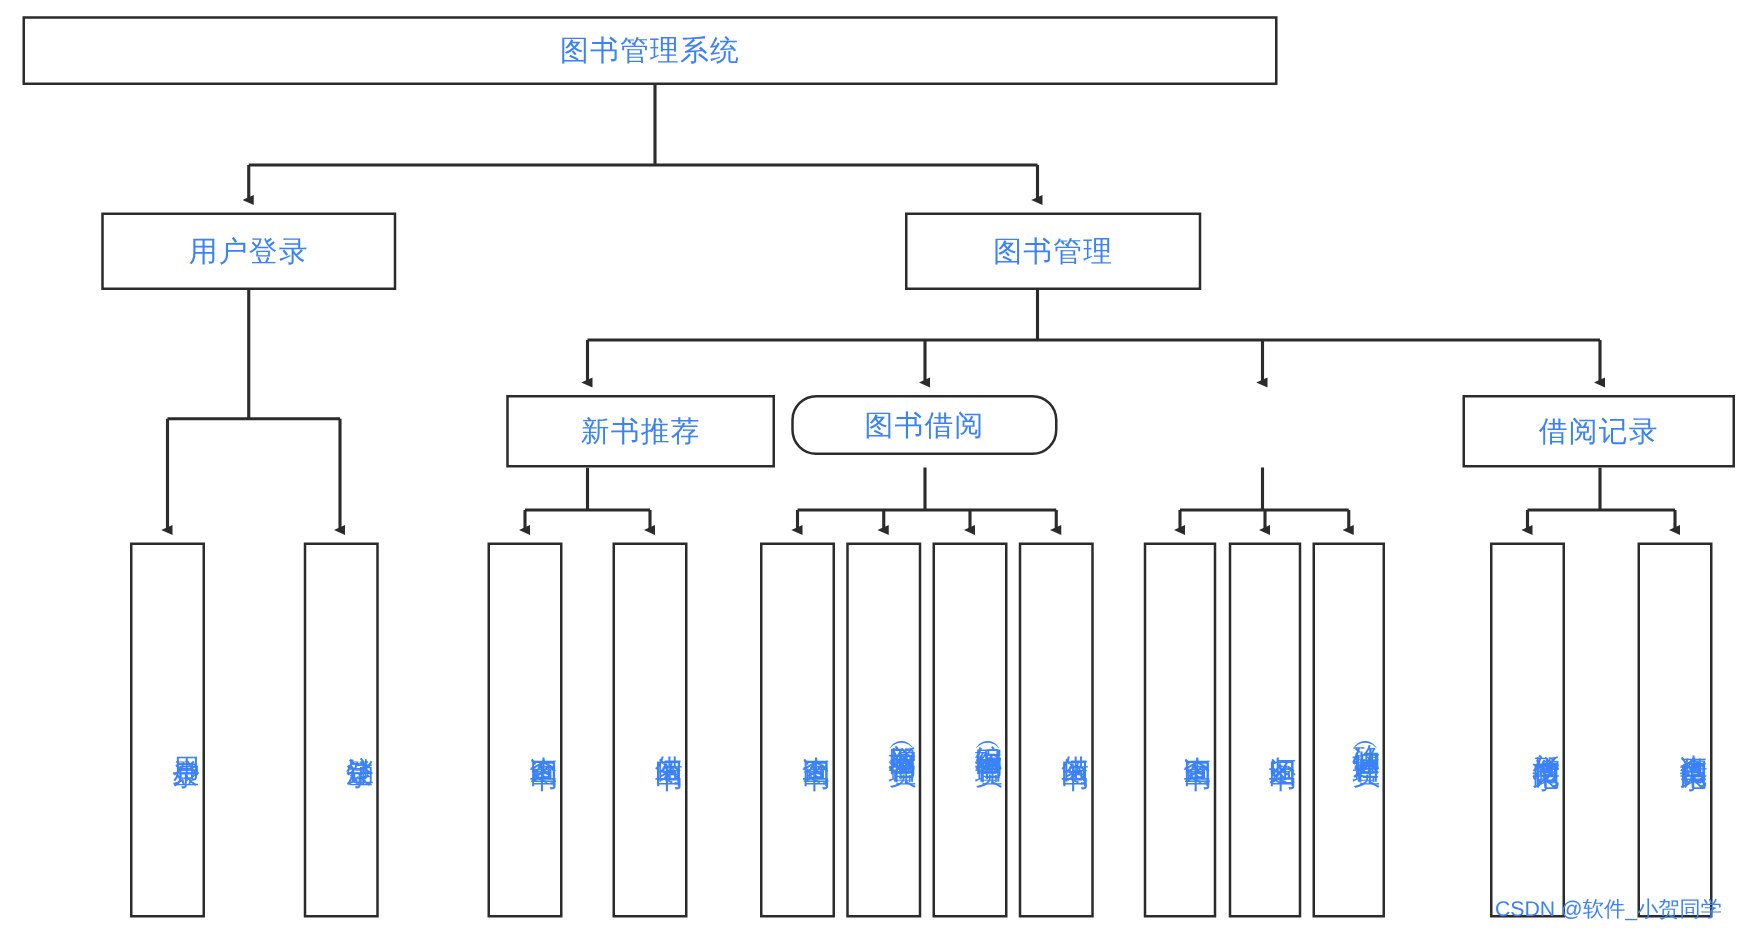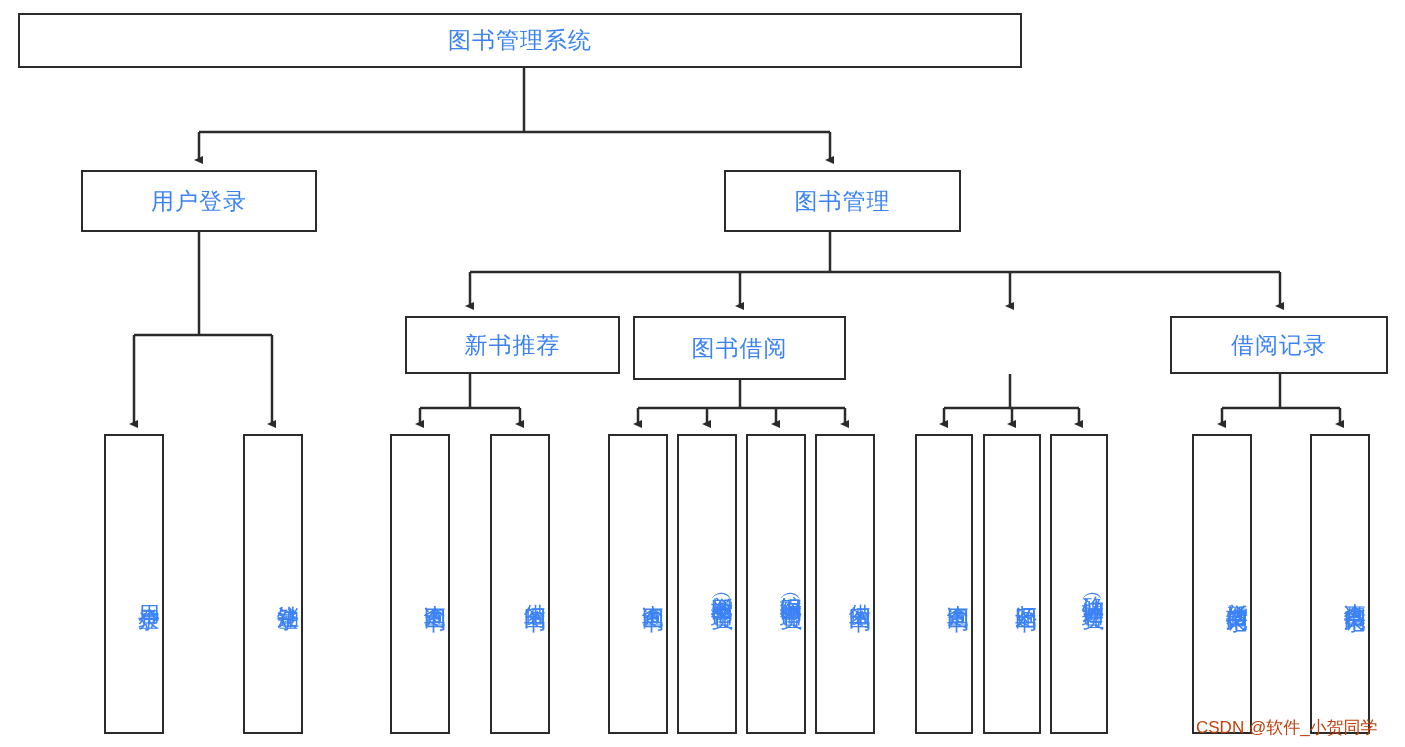--- a/index.html
+++ b/index.html
@@ -52,21 +52,21 @@
   .node.vert .vlabel {
     writing-mode: vertical-rl;
     text-orientation: upright;
     white-space: nowrap;
   }
   .watermark {
     position: absolute;
     left: 1196px;
     top: 716px;
     font-size: 17px;
-    color: #c2410c;
+    color: #3b82f6;
     white-space: nowrap;
     z-index: 3;
   }
 </style>
 </head>
 <body>
 
 <div id="canvas">
 
   <svg id="edges" viewBox="0 0 1405 747" xmlns="http://www.w3.org/2000/svg">
@@ -128,21 +128,21 @@
   <div class="node horiz" style="left:81px; top:170px; width:236px; height:62px;">
     <span>用户登录</span>
   </div>
   <div class="node horiz" style="left:711px; top:170px; width:237px; height:62px;margin-left:13px;">
     <span>图书管理</span>
   </div>
 
   <div class="node horiz" style="left:363px; top:316px; width:215px; height:58px;margin-left:42px;">
     <span>新书推荐</span>
   </div>
-  <div class="node horiz" style="left:633px; top:316px; width:213px; height:64px;">
+  <div class="node horiz" style="left:633px; top:316px; width:213px; height:48px;border-radius:20px;">
     <span>图书借阅</span>
   </div>
   <div class="node horiz" style="left:1170px; top:316px; width:218px; height:58px;justify-content:center;">
     <span>借阅记录</span>
   </div>
 
   <div class="node vert" style="left:104px; top:434px; width:60px; height:300px;">
     <span class="vlabel">用户登录</span>
   </div>
   <div class="node vert" style="left:243px; top:434px; width:60px; height:300px;">

